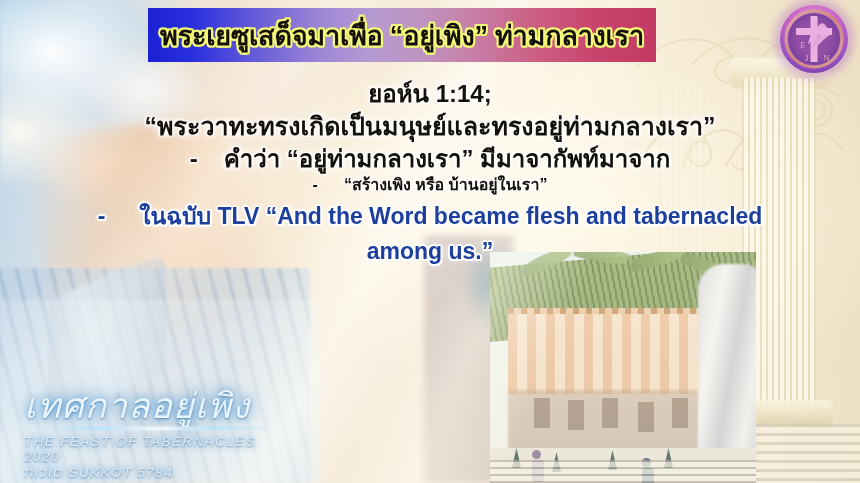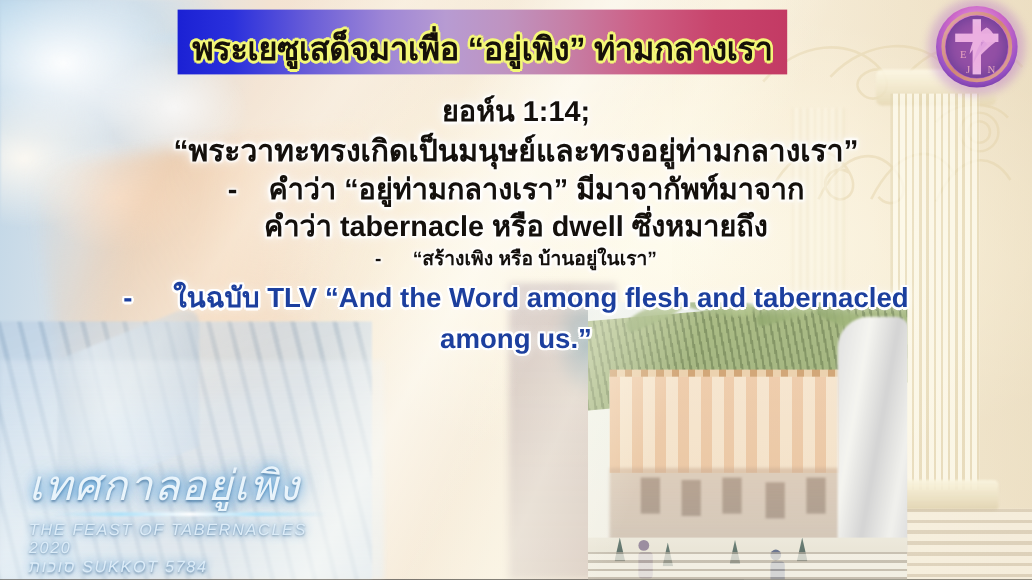--- a/index.html
+++ b/index.html
@@ -225,21 +225,21 @@
       #1b21d4 0%,
       #2a30dc 9%,
       #6b5fd8 22%,
       #9e86d6 34%,
       #b79bd2 44%,
       #bf93c0 54%,
       #c67fa6 64%,
       #cd5f85 76%,
       #c8446c 88%,
       #c33a64 100%);
-    display: flex; align-items: flex-end; justify-content: center;
+    display: flex; align-items: center; justify-content: center;
   }
   .title-text {
     font-size: 27px;
     font-weight: 700;
     color: #16100a;
     white-space: nowrap;
     letter-spacing: -0.2px;
     text-shadow:
       -1.6px -1.6px 0 #f4f878, 1.6px -1.6px 0 #f4f878,
       -1.6px  1.6px 0 #f4f878, 1.6px  1.6px 0 #f4f878,
@@ -407,28 +407,25 @@
   <div class="body-block">
     <div class="line l1">
       <span>ยอห์น 1:14;</span>
     </div>
     <div class="line l2">
       <span>“พระวาทะทรงเกิดเป็นมนุษย์และทรงอยู่ท่ามกลางเรา”</span>
     </div>
     <div class="line l3">
       <span>-</span><span class="dash-pad"></span><span>คำว่า “อยู่ท่ามกลางเรา” มีมาจากัพท์มาจาก</span>
     </div>
-    <div class="line l4">
-      <span>คำว่า tabernacle หรือ dwell ซึ่งหมายถึง</span>
-    </div>
     <div class="line l5">
       <span>-</span><span class="dash-pad"></span><span>“สร้างเพิง หรือ บ้านอยู่ในเรา”</span>
     </div>
     <div class="line blue" style="margin-top:6px;">
-      <span>-</span><span class="dash-pad" style="width:34px;"></span><span>ในฉบับ TLV “And the Word among flesh and tabernacled</span>
+      <span>-</span><span class="dash-pad" style="width:34px;"></span><span>ในฉบับ TLV “And the Word became flesh and tabernacled</span>
     </div>
     <div class="line blue" style="margin-top:4px;">
       <span>among us.”</span>
     </div>
   </div>
 
   <div class="festival-logo">
     <div class="fl-thai">เทศกาลอยู่เพิง</div>
     <div class="fl-rule"></div>
     <div class="fl-en">THE FEAST OF TABERNACLES 2020</div>

